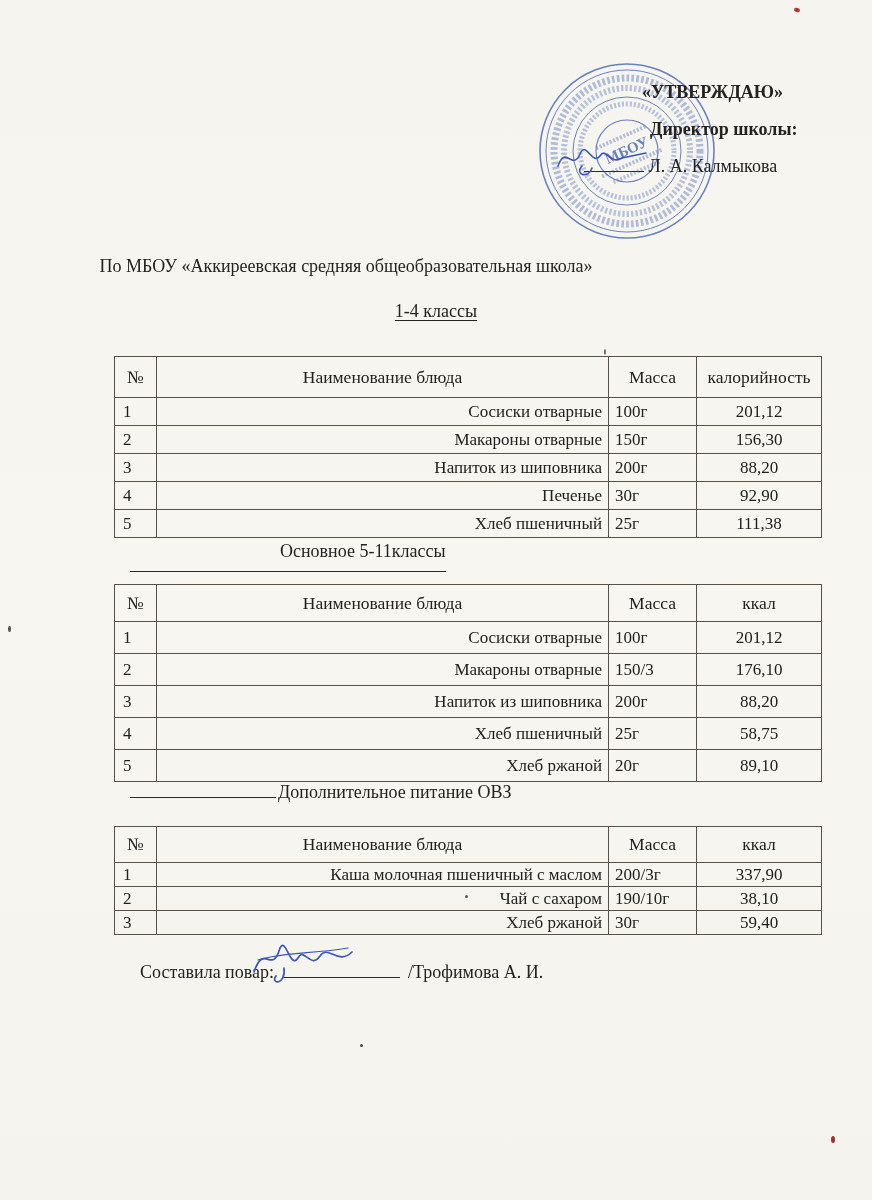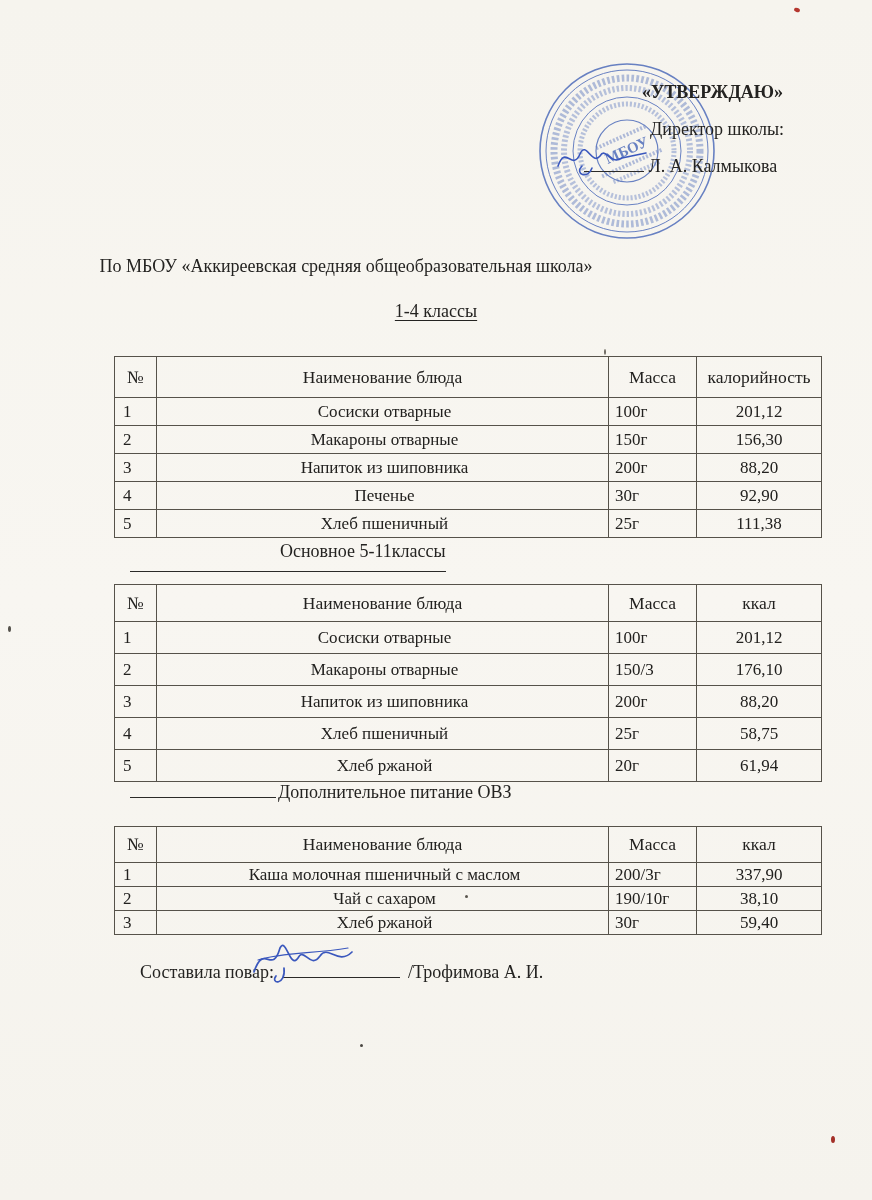--- a/index.html
+++ b/index.html
@@ -4,38 +4,38 @@
 <style>
   html,body{margin:0;padding:0;background:#e9e7e2;}
   .page{
     position:relative;width:872px;height:1200px;margin:0 auto;
     background:linear-gradient(180deg,#f6f4ee 0%,#f8f6f1 50%,#f5f3ed 100%);
     font-family:"Liberation Serif", serif;color:#242321;overflow:hidden;
   }
   
   .approve{position:absolute;left:584px;top:74px;width:270px;font-size:18px;line-height:37px;z-index:3;}
   .approve .l1{padding-left:58px;font-weight:bold;}
-  .approve .l2{padding-left:66px;}
+  .approve .l2{padding-left:66px;font-weight:bold;}
   .blank{display:inline-block;width:60px;height:14px;border-bottom:1.4px solid #2b2a28;vertical-align:baseline;}
   
   .stamp{position:absolute;left:536px;top:60px;width:182px;height:182px;opacity:.82;mix-blend-mode:multiply;z-index:2;}
   .sig{position:absolute;z-index:4;}
   .sig-top{left:552px;top:134px;width:104px;height:46px;}
   .sig-bottom{left:244px;top:934px;width:126px;height:52px;}
   
   .menu-title{position:absolute;left:0;top:186px;width:824px;text-align:center;font-size:19px;font-weight:bold;z-index:3;}
   .school-line{position:absolute;left:0;top:256px;width:692px;text-align:center;font-size:18px;}
   .grades{position:absolute;left:0;top:301px;width:872px;text-align:center;font-size:18px;text-decoration:underline;text-underline-offset:3px;}
   
   .menu{position:absolute;left:114px;border-collapse:collapse;table-layout:fixed;width:707px;font-size:17px;color:#22211f;}
   .menu th,.menu td{border:1px solid #56524a;padding:1px 6px;vertical-align:middle;font-weight:normal;overflow:hidden;white-space:nowrap;}
   .menu th{text-align:center;font-size:17.5px;}
   .c-num{width:42px;} .c-name{width:452px;} .c-mass{width:88px;} .c-kcal{width:125px;}
   td.num{text-align:left;padding-left:8px;}
-  td.name{text-align:center;padding-left:10px;}
+  td.name{text-align:right;padding-left:10px;}
   td.mass{text-align:left;}
   td.kcal{text-align:center;}
   .t1{top:356px;} .t1 th{height:38px;} .t1 td{height:25px;}
   .t2{top:584px;} .t2 th{height:34px;} .t2 td{height:29px;}
   .t3{top:826px;} .t3 th{height:33px;} .t3 td{height:21px;}
   
   .sec2{position:absolute;left:130px;top:541px;font-size:18px;}
   .sec2 .utext{display:inline-block;border-bottom:1.4px solid #2b2a28;padding-left:150px;padding-bottom:9px;}
   .sec3{position:absolute;left:130px;top:782px;font-size:18px;text-align:center;}
   .lead-line{display:inline-block;width:146px;height:14px;border-bottom:1.4px solid #2b2a28;margin-right:2px;vertical-align:baseline;}
@@ -177,21 +177,21 @@
       <tr>
         <td class="num">4</td>
         <td class="name">Хлеб пшеничный</td>
         <td class="mass">25г</td>
         <td class="kcal">58,75</td>
       </tr>
       <tr>
         <td class="num">5</td>
         <td class="name">Хлеб ржаной</td>
         <td class="mass">20г</td>
-        <td class="kcal">61,94</td>
+        <td class="kcal">89,10</td>
       </tr>
     </tbody>
   </table>
 
   <div class="sec3">
     <span class="lead-line"></span><span>Дополнительное питание ОВЗ</span>
   </div>
 
   <table class="menu t3">
     <colgroup>

